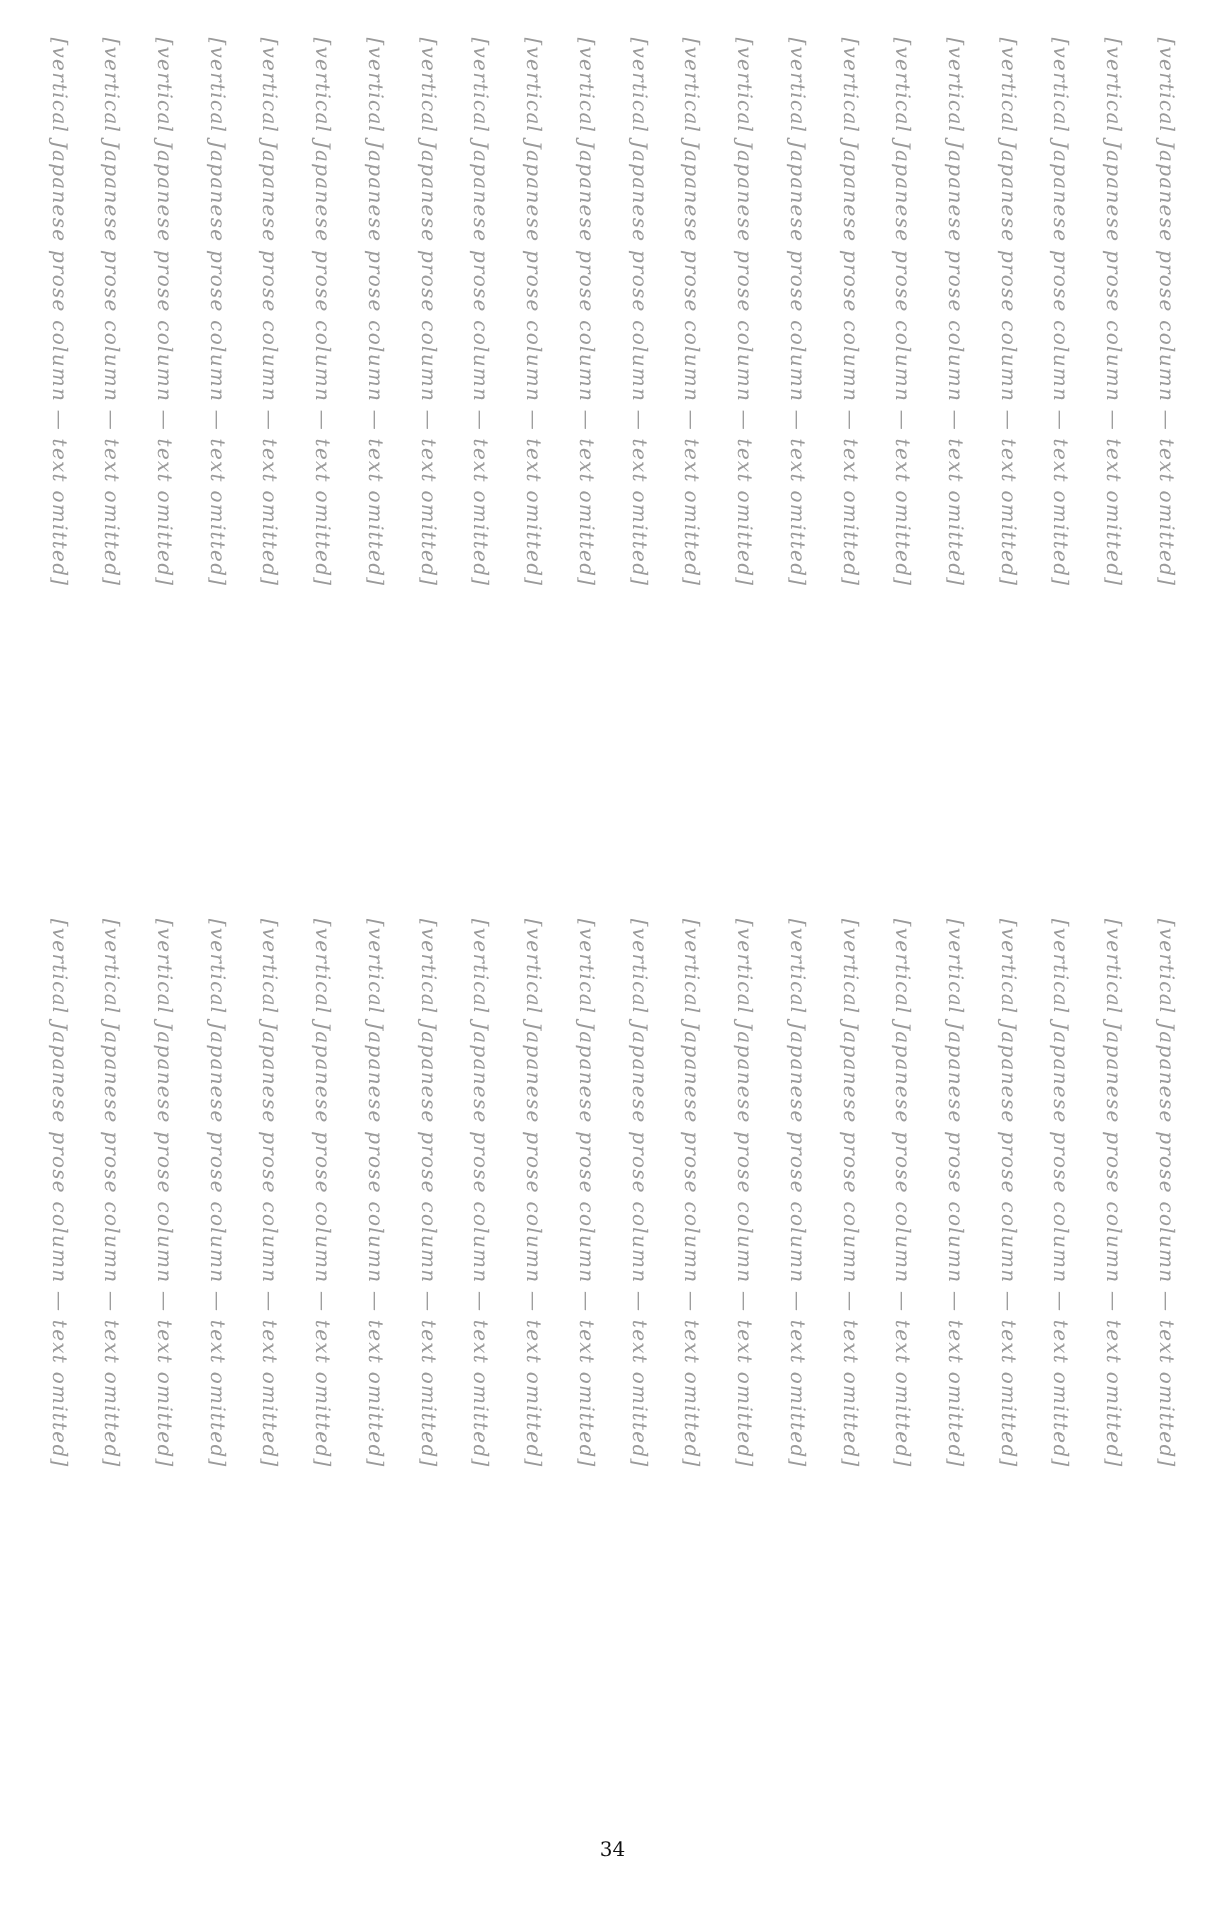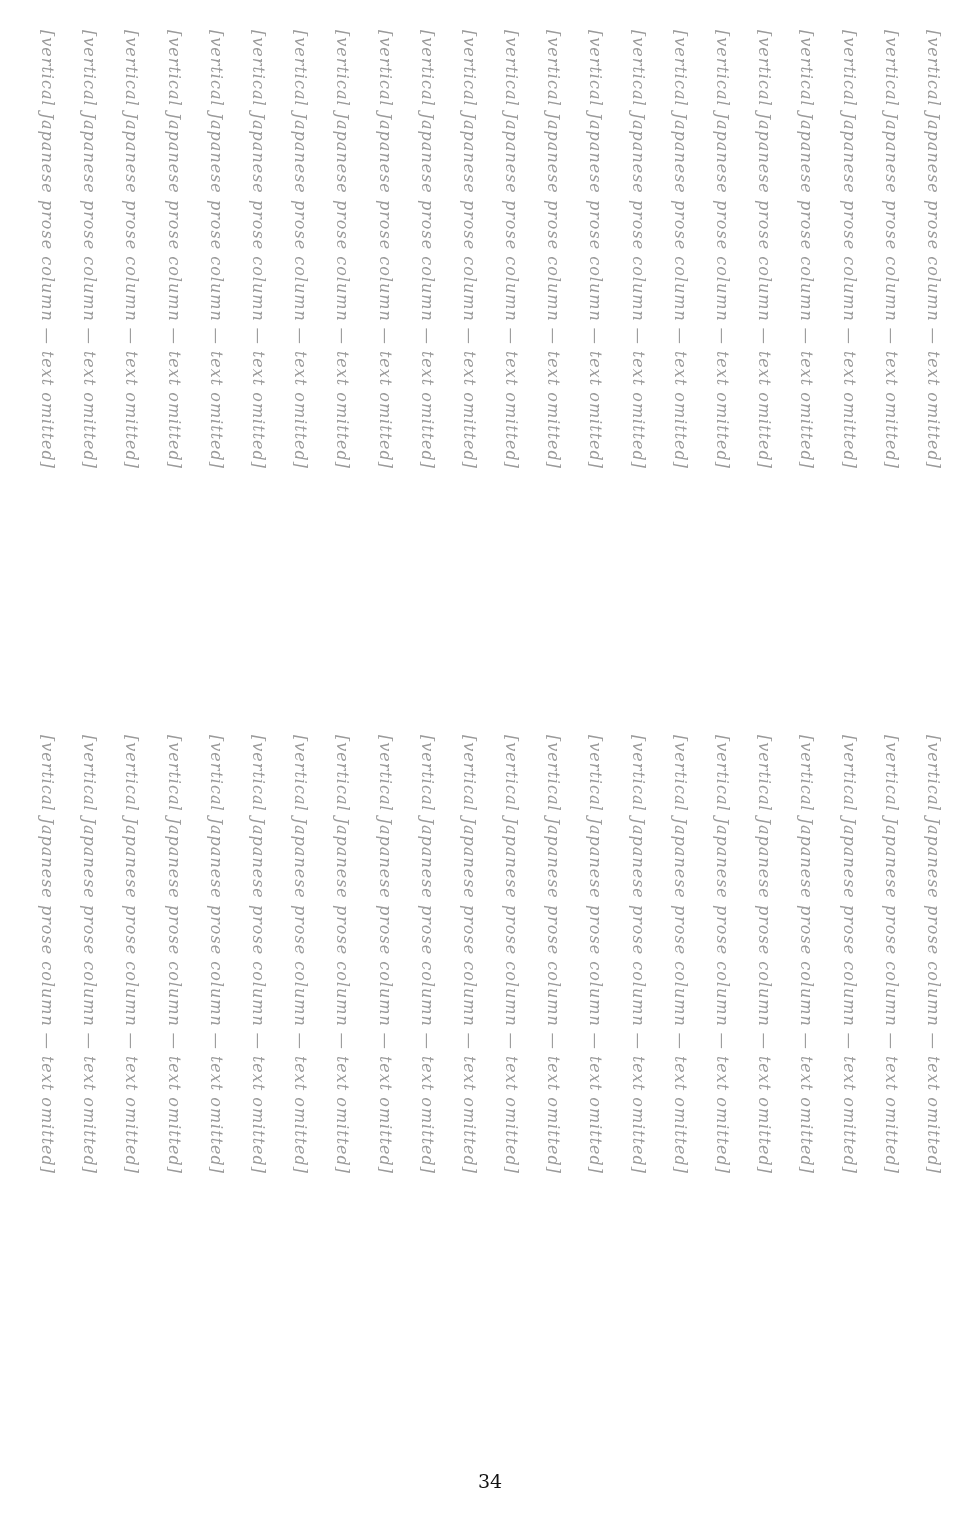--- a/index.html
+++ b/index.html
@@ -6,21 +6,21 @@
     body { width: 980px; height: 1535px; position: relative; overflow: hidden;
            font-family: "DejaVu Serif", serif; color: #111; }
     .tier { position: absolute; left: 30px; right: 30px; display: flex;
             flex-direction: row-reverse; justify-content: space-between; }
     .tier-top { top: 30px; height: 680px; }
     .tier-bottom { top: 735px; height: 690px; }
     .col { writing-mode: vertical-rl; font-size: 24px; line-height: 34px;
            letter-spacing: 1px; height: 100%; overflow: hidden; color: #222; }
     .col.placeholder { color: #9a9a9a; font-style: italic; font-size: 16px; }
     .page-number { position: absolute; left: 0; right: 0; top: 1470px;
-                   text-align: center; font-size: 19px; }
+                   text-align: center; font-size: 16px; }
   </style>
 </head>
 <body>
 
 <div class="tier tier-top" id="tier-top">
     <div class="col placeholder">[vertical Japanese prose column — text omitted]</div>
     <div class="col placeholder">[vertical Japanese prose column — text omitted]</div>
     <div class="col placeholder">[vertical Japanese prose column — text omitted]</div>
     <div class="col placeholder">[vertical Japanese prose column — text omitted]</div>
     <div class="col placeholder">[vertical Japanese prose column — text omitted]</div>

